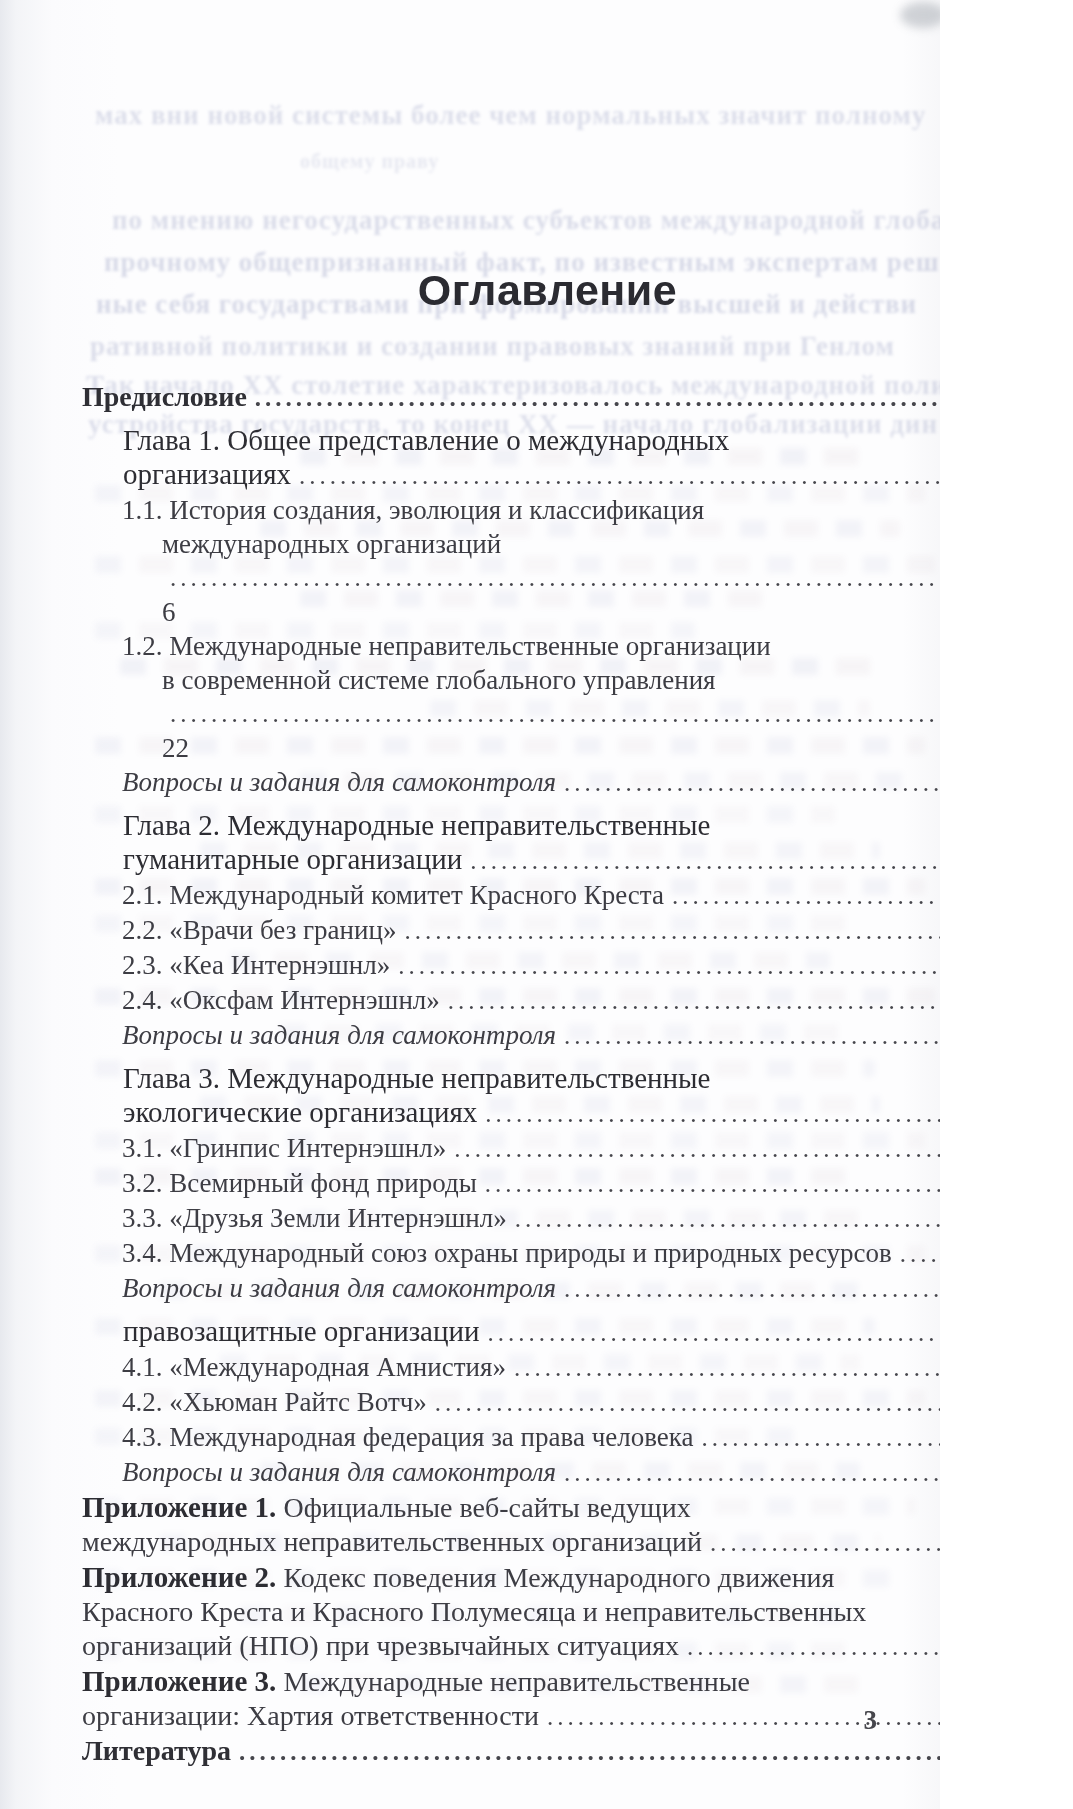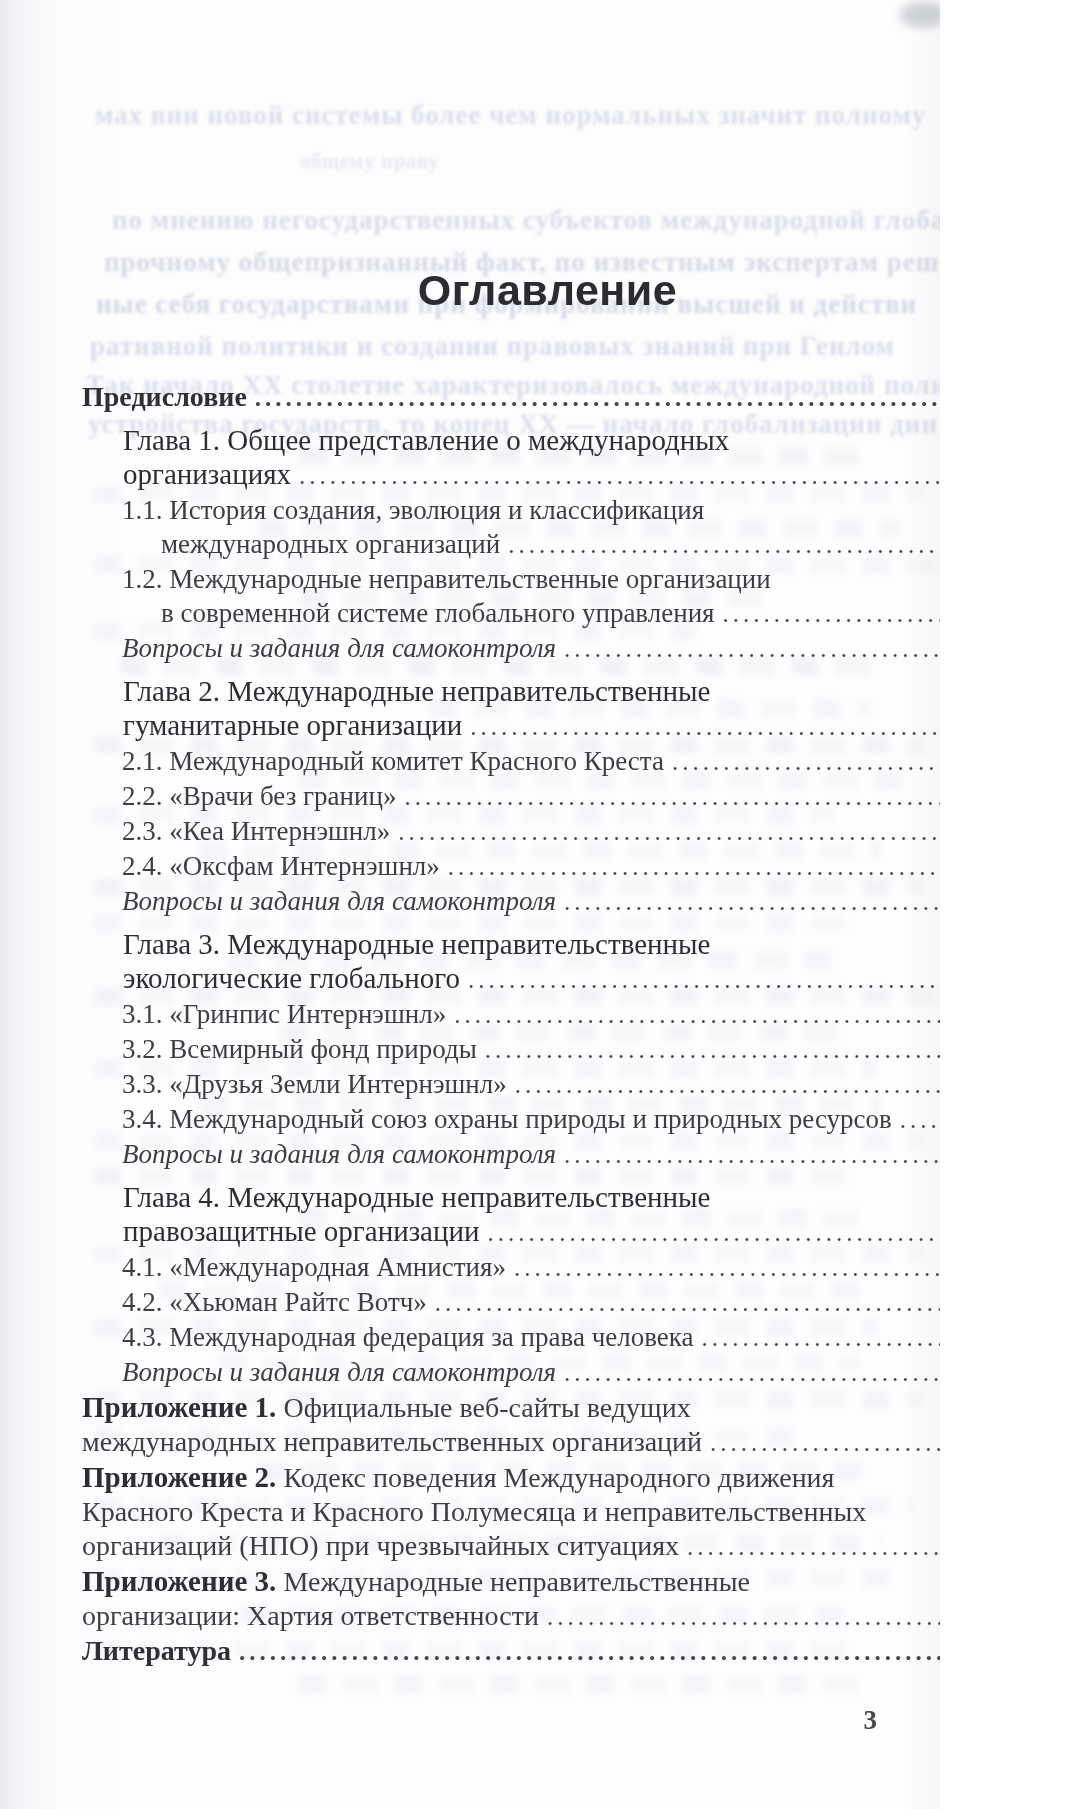--- a/index.html
+++ b/index.html
@@ -38,21 +38,21 @@
   .entry{margin:0;}
   .entry.chapter{margin-top:8px;}
   .entry.appendix{margin-top:0;}
   .entry.lit{}
   .line{display:flex;align-items:baseline;line-height:34px;font-size:27px;}
   .chapter .line{font-weight:400;font-size:29px;color:#2d2d33;margin-left:41px;}
   .top .line,.lit .line{font-weight:700;font-size:28px;color:#2f2f35;}
   .appendix .line{font-size:28px;}
   .appendix .prefix{font-weight:700;font-size:29px;color:#2d2d33;}
   .sub .line{padding-left:40px;text-align:center;}
-  .sub .line.cont{padding-left:79px;}
+  .sub .line.cont{padding-left:79px;flex-direction:column;}
   .questions .line{padding-left:40px;font-style:italic;justify-content:space-between;}
   .questions .leader,.questions .pagenum{font-style:normal;}
   .leader{
     flex:1;overflow:hidden;white-space:nowrap;
     font-size:25px;letter-spacing:4px;color:#46464c;
     padding:0 3px 0 8px;min-width:10px;
   }
   .pagenum{margin-left:1px;}
   .chapter .pagenum{font-size:29px;}
   .folio{
@@ -202,21 +202,21 @@
             <span>Вопросы и задания для самоконтроля</span>
             <span class="leader">................................................................................................................................................................</span>
             <span class="pagenum">86</span>
           </div>
         </div>
         <div class="entry chapter">
           <div class="line">
             <span>Глава 3. Международные неправительственные</span>
           </div>
           <div class="line cont">
-            <span>экологические глобального</span>
+            <span>экологические организациях</span>
             <span class="leader">................................................................................................................................................................</span>
             <span class="pagenum">87</span>
           </div>
         </div>
         <div class="entry sub">
           <div class="line">
             <span>3.1. «Гринпис Интернэшнл»</span>
             <span class="leader">................................................................................................................................................................</span>
             <span class="pagenum">89</span>
           </div>
@@ -243,23 +243,20 @@
           </div>
         </div>
         <div class="entry questions">
           <div class="line">
             <span>Вопросы и задания для самоконтроля</span>
             <span class="leader">................................................................................................................................................................</span>
             <span class="pagenum">122</span>
           </div>
         </div>
         <div class="entry chapter">
-          <div class="line">
-            <span>Глава 4. Международные неправительственные</span>
-          </div>
           <div class="line cont">
             <span>правозащитные организации</span>
             <span class="leader">................................................................................................................................................................</span>
             <span class="pagenum">123</span>
           </div>
         </div>
         <div class="entry sub">
           <div class="line">
             <span>4.1. «Международная Амнистия»</span>
             <span class="leader">................................................................................................................................................................</span>

